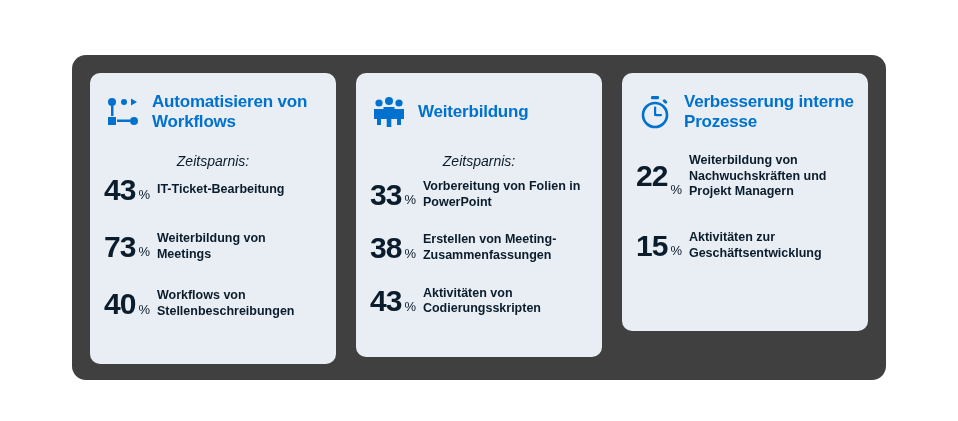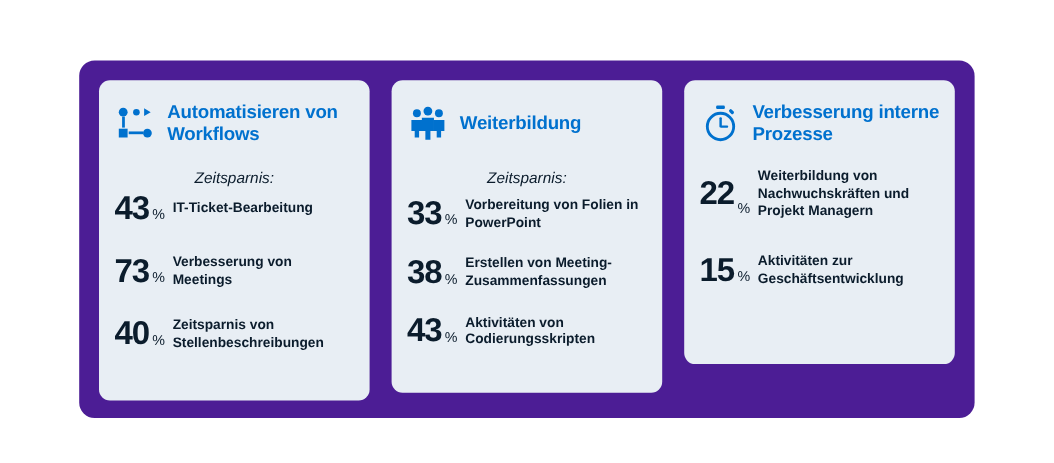--- a/index.html
+++ b/index.html
@@ -12,21 +12,21 @@
     height: 421px;
     font-family: "Liberation Sans", sans-serif;
     overflow: hidden;
   }
   .infographic {
     position: absolute;
     left: 72px;
     top: 55px;
     width: 814px;
     height: 325px;
-    background: #4c1d95;
+    background: #404040;
     border-radius: 14px;
     box-sizing: border-box;
     padding: 18px 18px 10px 18px;
   }
   .columns {
     display: flex;
     gap: 20px;
     align-items: flex-start;
   }
   .card {
@@ -134,26 +134,26 @@
       <div class="subtitle">Zeitsparnis:</div>
       <div class="stats">
         <div class="stat">
           <span class="stat-num">43</span>
           <span class="stat-pct">%</span>
           <span class="stat-label">IT-Ticket-Bearbeitung</span>
         </div>
         <div class="stat">
           <span class="stat-num">73</span>
           <span class="stat-pct">%</span>
-          <span class="stat-label">Verbesserung von Meetings</span>
+          <span class="stat-label">Weiterbildung von Meetings</span>
         </div>
         <div class="stat">
           <span class="stat-num">40</span>
           <span class="stat-pct">%</span>
-          <span class="stat-label">Zeitsparnis von Stellenbeschreibungen</span>
+          <span class="stat-label">Workflows von Stellenbeschreibungen</span>
         </div>
       </div>
     </div>
 
     <div class="card card-2">
       <div class="card-head">
         <div class="card-icon">
           <svg width="36" height="36" viewBox="0 0 36 36">
             <circle cx="8" cy="9" r="3.6" fill="#0071ce"></circle>
             <circle cx="18" cy="7" r="4" fill="#0071ce"></circle>

